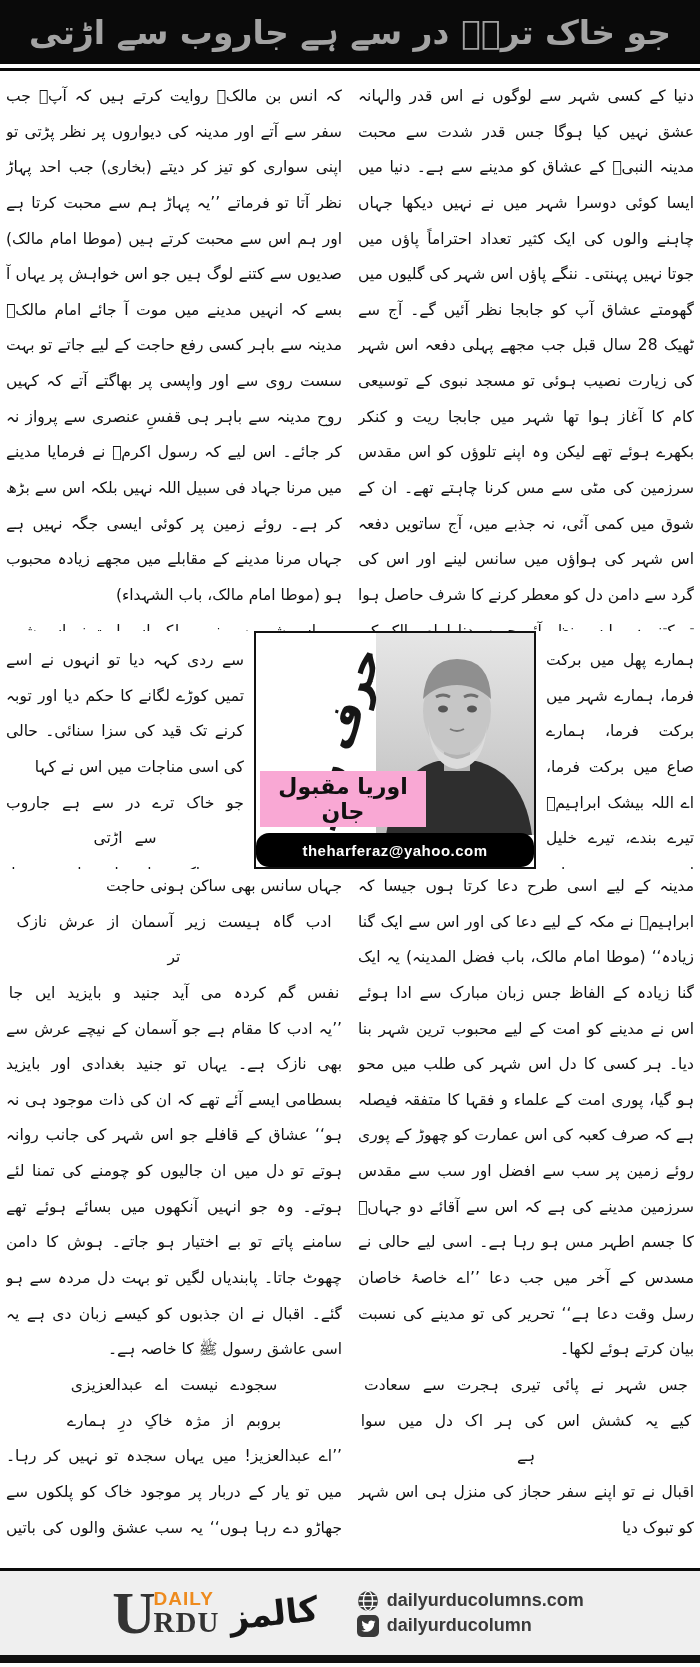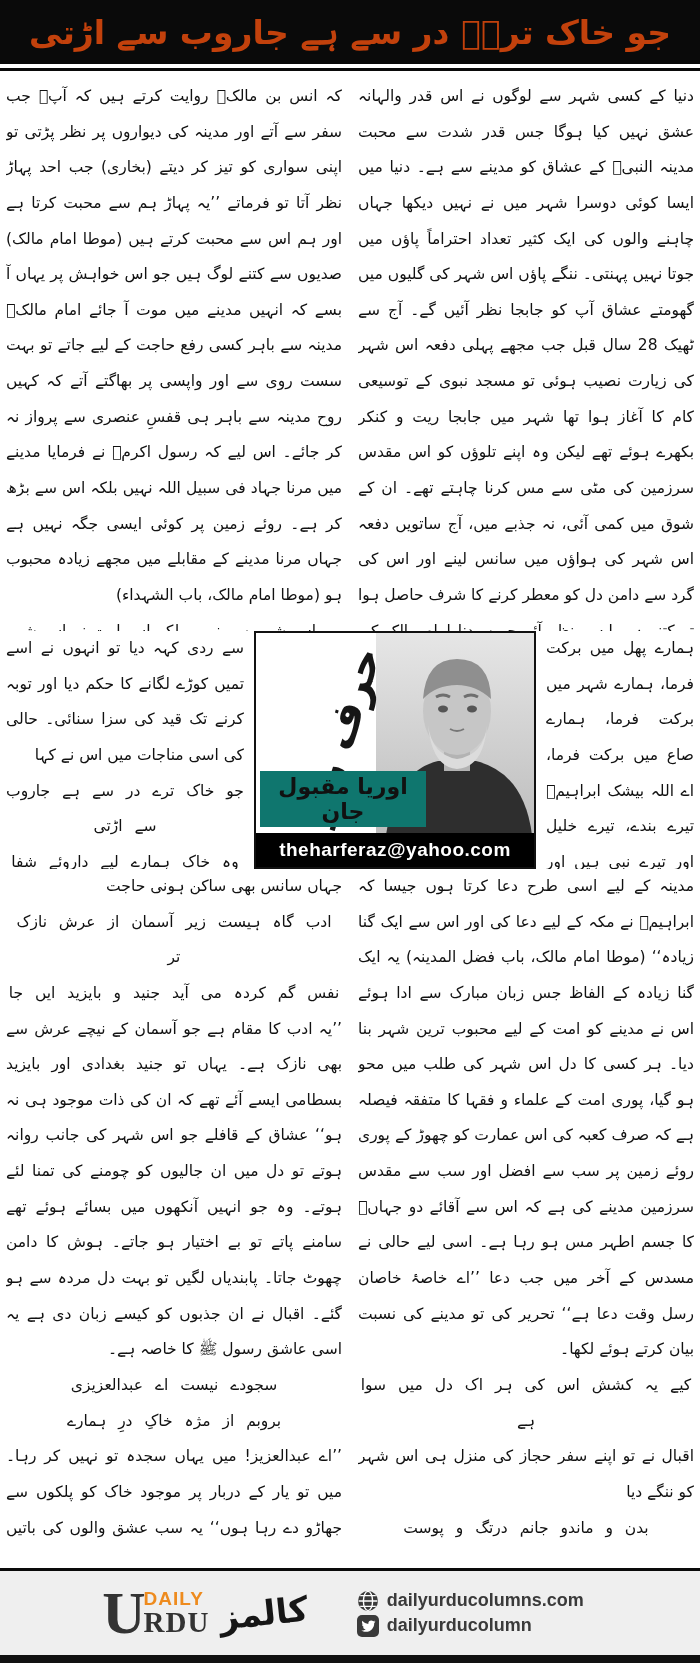--- a/index.html
+++ b/index.html
@@ -6,71 +6,71 @@
   .page{
     width:700px;height:1667px;margin:0 auto;background:#fff;
     position:relative;overflow:hidden;
     font-family:"DejaVu Sans",sans-serif;color:#111;
   }
   
   .masthead{
     height:64px;background:#0a0a0a;display:flex;align-items:center;justify-content:center;
   }
   .masthead h1{
-    margin:16px;color:#c2410c;font-size:33px;font-weight:700;direction:rtl;letter-spacing:1px;
+    margin:16px;color:#a3a3a3;font-size:33px;font-weight:700;direction:rtl;letter-spacing:1px;
     font-family:"DejaVu Sans",sans-serif;
   }
   .rule{height:3px;background:#0a0a0a;margin-top:4px;}
   
   .article{padding:8px 6px 0;direction:rtl;}
   .cols{display:flex;gap:16px;overflow:hidden;}
   .sec-a{height:552px;}
   .sec-c{height:684px;}
   .col{flex:1 1 0;overflow:hidden;}
   .p,.v{
     margin:0;font-size:15.5px;line-height:2.3;text-align:justify;text-justify:inter-word;
   }
   .p.ind{text-indent:26px;}
   .v{text-align:center;word-spacing:7px;font-weight:500;}
   
   .mid{display:flex;gap:10px;height:238px;overflow:hidden;}
-  .strip{overflow:hidden;}
+  .strip{overflow:hidden;margin-top:12px;}
   .strip.r{width:148px;flex:0 0 auto;}
   .strip.l{flex:1 1 auto;}
   .authorbox{
     flex:0 0 282px;width:282px;box-sizing:border-box;border:2px solid #111;
     background:#fff;position:relative;direction:ltr;overflow:hidden;
   }
   .calligraphy{
     position:absolute;left:14px;top:62px;width:150px;text-align:center;
     font-size:42px;font-weight:700;color:#161616;direction:rtl;white-space:nowrap;
     transform:rotate(-72deg);transform-origin:center;
   }
   .aname{
-    position:absolute;left:4px;bottom:40px;width:162px;background:#0f766e;
+    position:absolute;left:4px;bottom:40px;width:162px;background:#f9a8d4;
     direction:rtl;text-align:center;font-size:22px;font-weight:700;padding:3px 2px;
   }
   .photo{position:absolute;right:0;top:0;width:158px;height:202px;}
   .emailbar{
     position:absolute;left:0;right:0;bottom:0;height:34px;background:#000;color:#fff;
     display:flex;align-items:center;justify-content:center;
-    font-family:"Liberation Sans",sans-serif;font-weight:700;font-size:19px;letter-spacing:.5px;
+    font-family:"Liberation Sans",sans-serif;font-weight:700;font-size:15px;letter-spacing:.5px;border-radius:13px;
   }
   
   .footrule{height:3px;background:#0a0a0a;margin-top:15px;}
   .footer{
     height:84px;background:#efefef;display:flex;align-items:center;justify-content:center;gap:34px;
   }
   .brand{display:flex;align-items:center;gap:2px;}
   .bigU{font-family:"Liberation Serif",serif;font-weight:700;font-size:60px;color:#333;line-height:1;}
   .stack{display:flex;flex-direction:column;line-height:1;margin-left:-4px;}
   .daily{font-family:"Liberation Sans",sans-serif;font-weight:700;font-size:19px;color:#ee8b1e;letter-spacing:1px;}
   .rdu{font-family:"Liberation Serif",serif;font-weight:700;font-size:29px;color:#333;letter-spacing:1px;}
   .kalimz{font-size:34px;font-weight:700;color:#161616;direction:rtl;transform:rotate(-6deg);margin-left:8px;}
-  .social{list-style:none;margin:14px;padding:0;display:flex;flex-direction:column;gap:3px;}
+  .social{list-style:none;margin:4px;padding:0;display:flex;flex-direction:column;gap:3px;}
   .social li{display:flex;align-items:center;gap:8px;}
   .social .txt{
     font-family:"Liberation Sans",sans-serif;font-weight:700;font-size:18px;color:#3a3a3a;
   }
   .icn{width:22px;height:22px;display:inline-block;}
   .bottombar{height:8px;background:#111;}
 </style>
 </head>
 <body>
 
@@ -129,22 +129,23 @@
         <p class="p">سے ردی کہہ دیا تو انہوں نے اسے تمیں کوڑے لگانے کا حکم دیا اور توبہ کرنے تک قید کی سزا سنائی۔ حالی کی اسی مناجات میں اس نے کہا</p>
         <p class="v">جو خاک ترے در سے ہے جاروب سے اڑتی</p>
         <p class="v">وہ خاک ہمارے لیے داروئے شفا ہے</p>
 
       </div>
     </section>
 
     <section class="cols sec-c">
       <div class="col">
         <p class="p">مدینہ کے لیے اسی طرح دعا کرتا ہوں جیسا کہ ابراہیمؑ نے مکہ کے لیے دعا کی اور اس سے ایک گنا زیادہ‘‘ (موطا امام مالک، باب فضل المدینہ) یہ ایک گنا زیادہ کے الفاظ جس زبان مبارک سے ادا ہوئے اس نے مدینے کو امت کے لیے محبوب ترین شہر بنا دیا۔ ہر کسی کا دل اس شہر کی طلب میں محو ہو گیا، پوری امت کے علماء و فقہا کا متفقہ فیصلہ ہے کہ صرف کعبہ کی اس عمارت کو چھوڑ کے پوری روئے زمین پر سب سے افضل اور سب سے مقدس سرزمین مدینے کی ہے کہ اس سے آقائے دو جہاںؐ کا جسم اطہر مس ہو رہا ہے۔ اسی لیے حالی نے مسدس کے آخر میں جب دعا ’’اے خاصۂ خاصان رسل وقت دعا ہے‘‘ تحریر کی تو مدینے کی نسبت بیان کرتے ہوئے لکھا۔</p>
+        <p class="v">جس شہر نے پائی تیری ہجرت سے سعادت</p>
         <p class="v">کیے یہ کشش اس کی ہر اک دل میں سوا ہے</p>
-        <p class="p">اقبال نے تو اپنے سفر حجاز کی منزل ہی اس شہر کو ننگے دیا</p>
+        <p class="p">اقبال نے تو اپنے سفر حجاز کی منزل ہی اس شہر کو تبوک دیا</p>
         <p class="v">بدن و ماندو جانم درتگ و پوست</p>
 
       </div>
       <div class="col">
         <p class="p">جہاں سانس بھی ساکن ہونی حاجت</p>
         <p class="v">ادب گاہ ہیست زیر آسمان از عرش نازک تر</p>
         <p class="v">نفس گم کردہ می آید جنید و بایزید ایں جا</p>
         <p class="p">’’یہ ادب کا مقام ہے جو آسمان کے نیچے عرش سے بھی نازک ہے۔ یہاں تو جنید بغدادی اور بایزید بسطامی ایسے آئے تھے کہ ان کی ذات موجود ہی نہ ہو‘‘ عشاق کے قافلے جو اس شہر کی جانب روانہ ہوتے تو دل میں ان جالیوں کو چومنے کی تمنا لئے ہوتے۔ وہ جو انہیں آنکھوں میں بسائے ہوئے تھے سامنے پاتے تو بے اختیار ہو جاتے۔ ہوش کا دامن چھوٹ جاتا۔ پابندیاں لگیں تو بہت دل مردہ سے ہو گئے۔ اقبال نے ان جذبوں کو کیسے زبان دی ہے یہ اسی عاشق رسول ﷺ کا خاصہ ہے۔</p>
         <p class="v">سجودے نیست اے عبدالعزیزی</p>
         <p class="v">بروبم از مژہ خاکِ درِ ہمارے</p>

